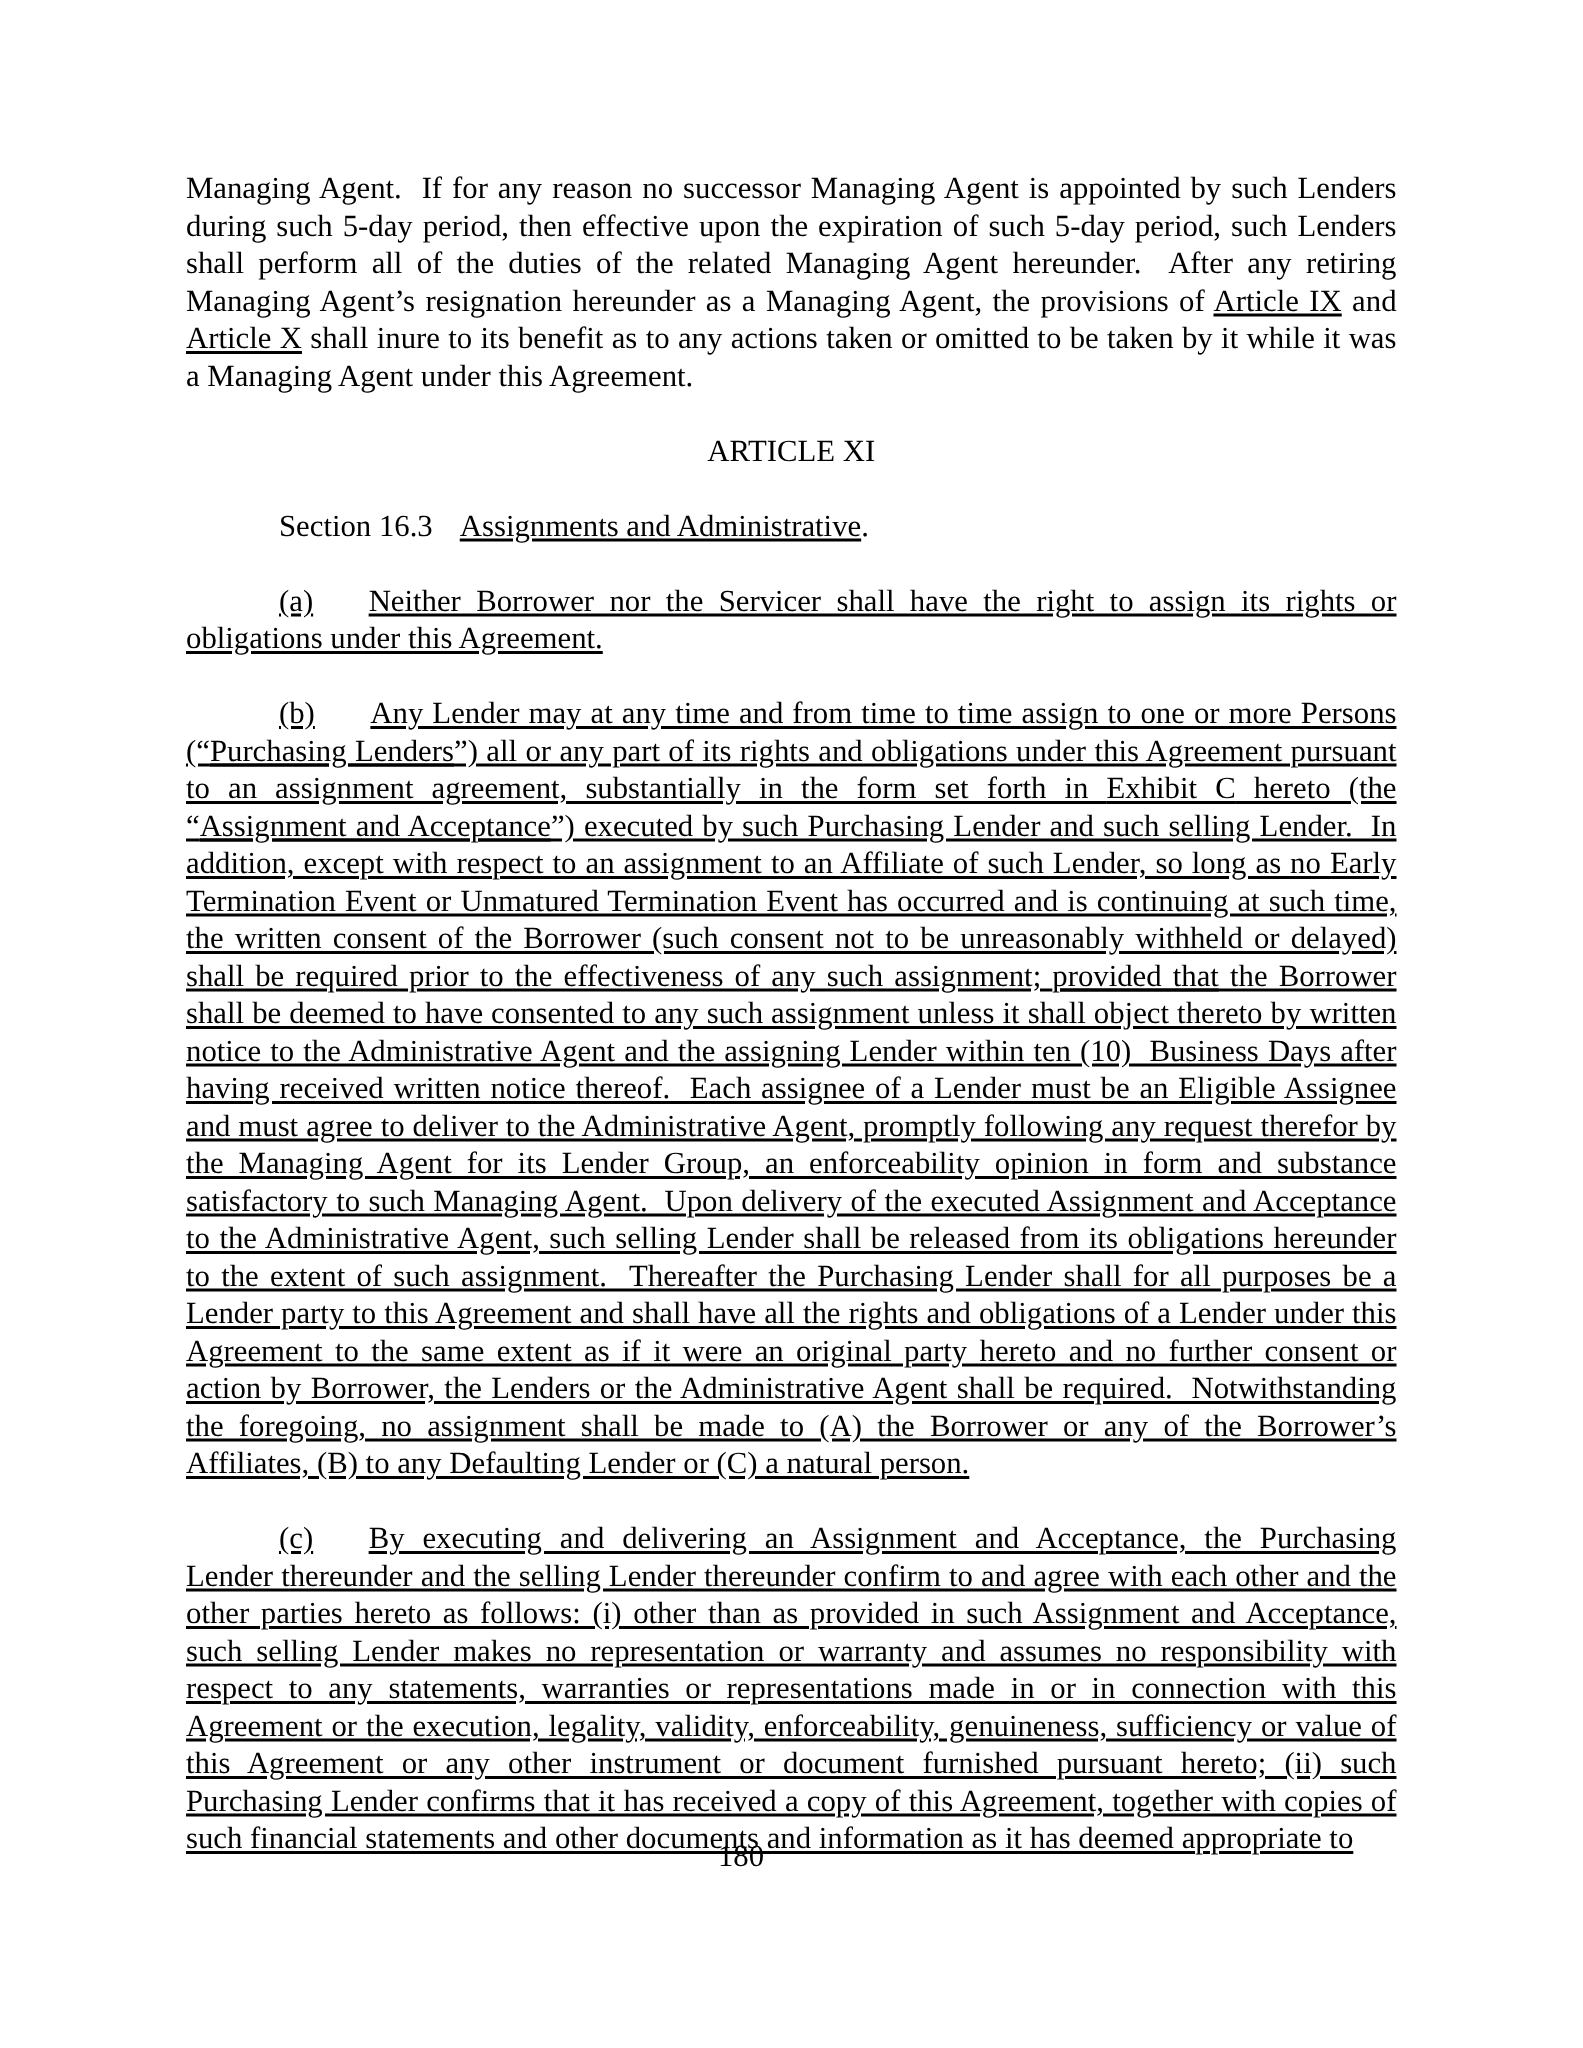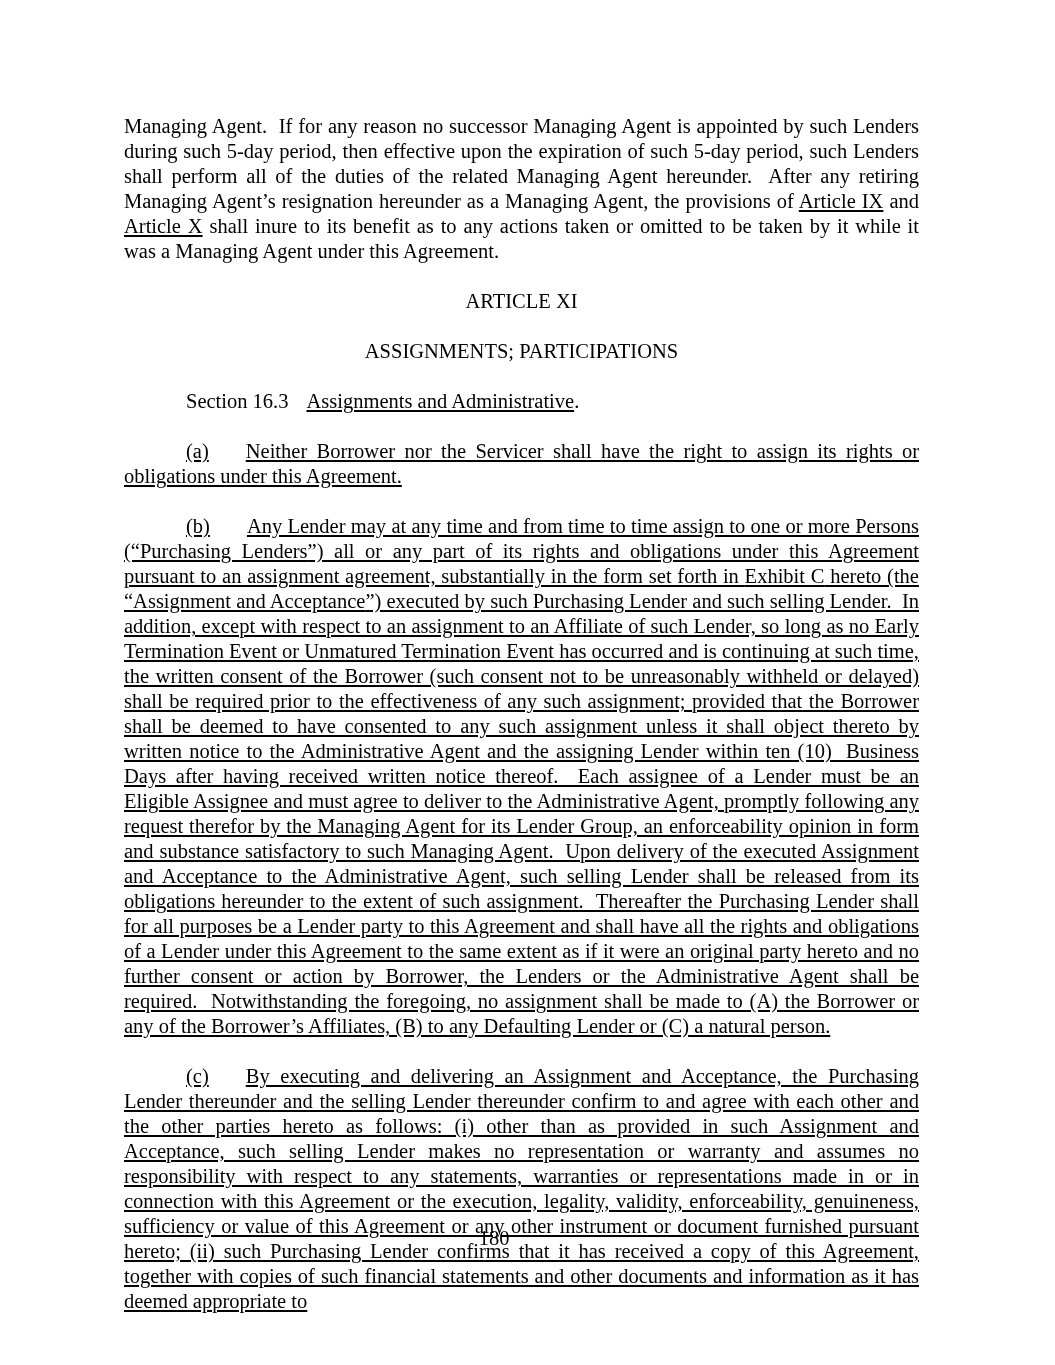--- a/index.html
+++ b/index.html
@@ -16,21 +16,21 @@
     background: #ffffff;
     color: #000000;
     font-family: "Liberation Serif", "DejaVu Serif", serif;
     font-size: 20.5px;
     line-height: 25px;
     box-sizing: border-box;
     padding: 114px 124px 0 124px;
     overflow: hidden;
   }
   .doc-body p {
-    margin: 0 12px 25px 0;
+    margin: 0 0 25px 0;
     text-align: justify;
   }
   .doc-body p.body { text-indent: 0; }
   .doc-body p.heading {
     text-align: center;
     font-weight: bold;
     text-indent: 0;
   }
   .doc-body p.section { text-indent: 62px; text-align: left; }
   .doc-body p.indented { text-indent: 62px; text-decoration: underline; }
@@ -50,20 +50,19 @@
     line-height: 25px;
   }
 </style>
 </head>
 <body>
 
 <div class="page">
   <div class="doc-body" id="doc-body">
       <p class="body"><span>Managing Agent.&nbsp; If for any reason no successor Managing Agent is appointed by such Lenders during such 5-day period, then effective upon the expiration of such 5-day period, such Lenders shall perform all of the duties of the related Managing Agent hereunder.&nbsp; After any retiring Managing Agent’s resignation hereunder as a Managing Agent, the provisions of </span><span class="u">Article IX</span><span> and </span><span class="u">Article X</span><span> shall inure to its benefit as to any actions taken or omitted to be taken by it while it was a Managing Agent under this Agreement.</span></p>
       <p class="heading"><span class="b">ARTICLE XI</span></p>
-      <p class="heading"><span class="b">ASSIGNMENTS; PARTICIPATIONS</span></p>
       <p class="section"><span class="b">Section 16.3</span><span class="tab sm"></span><span class="u b">Assignments and Administrative</span><span class="b">.</span></p>
       <p class="indented"><span>(a)</span><span class="tab md"></span><span>Neither Borrower nor the Servicer shall have the right to assign its rights or obligations under this Agreement.</span></p>
       <p class="indented"><span>(b)</span><span class="tab md"></span><span>Any Lender may at any time and from time to time assign to one or more Persons (“</span><span class="u">Purchasing Lenders</span><span>”) all or any part of its rights and obligations under this Agreement pursuant to an assignment agreement, substantially in the form set forth in </span><span class="u">Exhibit C</span><span> hereto (the “</span><span class="u">Assignment and Acceptance</span><span>”) executed by such Purchasing Lender and such selling Lender.&nbsp; In addition, except with respect to an assignment to an Affiliate of such Lender, so long as no Early Termination Event or Unmatured Termination Event has occurred and is continuing at such time, the written consent of the Borrower (such consent not to be unreasonably withheld or delayed) shall be required prior to the effectiveness of any such assignment; </span><span class="u">provided that</span><span> the Borrower shall be deemed to have consented to any such assignment unless it shall object thereto by written notice to the Administrative Agent and the assigning Lender within ten (10)&nbsp; Business Days after having received written notice thereof.&nbsp; Each assignee of a Lender must be an Eligible Assignee and must agree to deliver to the Administrative Agent, promptly following any request therefor by the Managing Agent for its Lender Group, an enforceability opinion in form and substance satisfactory to such Managing Agent.&nbsp; Upon delivery of the executed Assignment and Acceptance to the Administrative Agent, such selling Lender shall be released from its obligations hereunder to the extent of such assignment.&nbsp; Thereafter the Purchasing Lender shall for all purposes be a Lender party to this Agreement and shall have all the rights and obligations of a Lender under this Agreement to the same extent as if it were an original party hereto and no further consent or action by Borrower, the Lenders or the Administrative Agent shall be required.&nbsp; Notwithstanding the foregoing, no assignment shall be made to (A) the Borrower or any of the Borrower’s Affiliates, (B) to any Defaulting Lender or (C) a natural person.</span></p>
       <p class="indented"><span>(c)</span><span class="tab md"></span><span>By executing and delivering an Assignment and Acceptance, the Purchasing Lender thereunder and the selling Lender thereunder confirm to and agree with each other and the other parties hereto as follows: (i) other than as provided in such Assignment and Acceptance, such selling Lender makes no representation or warranty and assumes no responsibility with respect to any statements, warranties or representations made in or in connection with this Agreement or the execution, legality, validity, enforceability, genuineness, sufficiency or value of this Agreement or any other instrument or document furnished pursuant hereto; (ii) such Purchasing Lender confirms that it has received a copy of this Agreement, together with copies of such financial statements and other documents and information as it has deemed appropriate to</span></p>
     </div>
   <div class="page-number">180</div>
 </div>
 
 </body></html>

